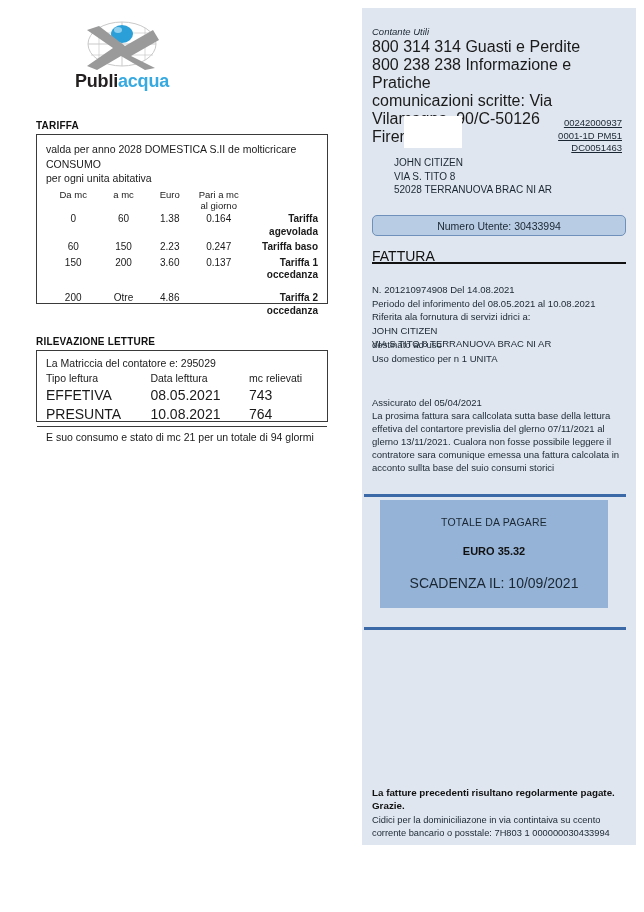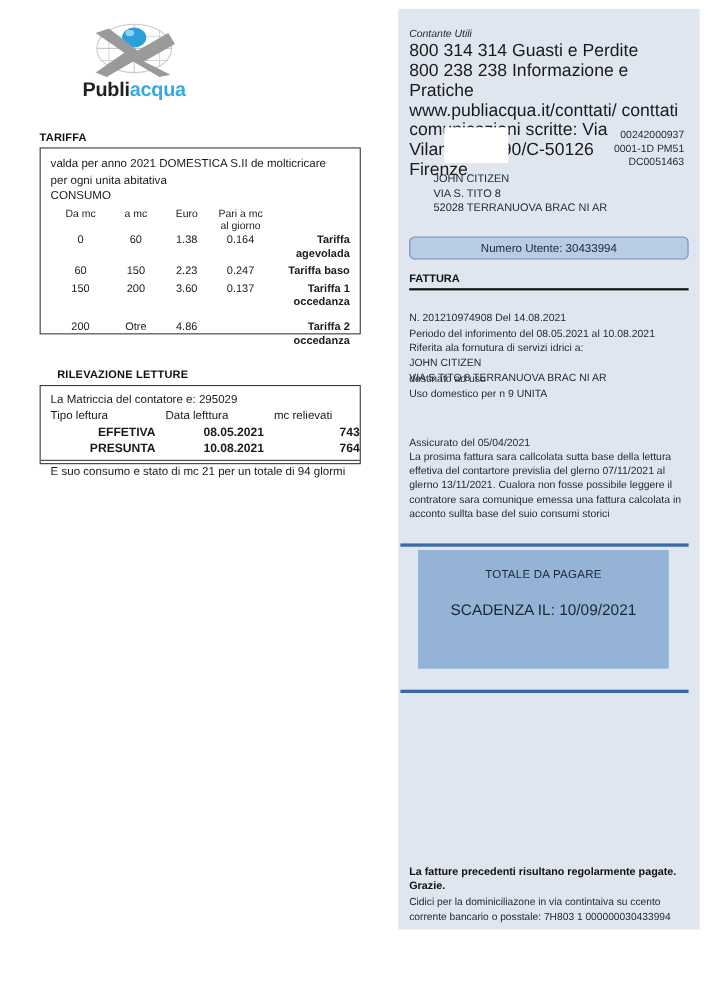--- a/index.html
+++ b/index.html
@@ -107,45 +107,44 @@
     font-weight: bold;
   }
   .tariffa-table col.c1 { width: 20%; }
   .tariffa-table col.c2 { width: 17%; }
   .tariffa-table col.c3 { width: 17%; }
   .tariffa-table col.c4 { width: 19%; }
   .tariffa-table col.c5 { width: 27%; }
   .row-gap td { padding-top: 9px; }
 
   
-  #letture-title { left: 52px; top: 336px; }
+  #letture-title { left: 36px; top: 336px; }
   #letture-box {
     left: 36px; top: 350px; width: 292px; height: 72px;
     padding: 6px 0 0 0;
   }
   .letture-matricola {
     font-size: 10.5px;
     padding: 0 9px;
     margin-bottom: 2px;
   }
   .letture-table {
     width: 100%;
     border-collapse: collapse;
   }
   .letture-table th {
     font-size: 10.5px;
     font-weight: normal;
     text-align: left;
     padding: 1px 0 1px 9px;
   }
   .letture-table td {
-    font-size: 11px;
-    text-align: right;
+    font-size: 14px;
+    text-align: left;
     padding: 1.5px 0 1.5px 9px;
-    font-weight: bold;
   }
   .letture-table col.l1 { width: 36%; }
   .letture-table col.l2 { width: 34%; }
   .letture-table col.l3 { width: 30%; }
   .letture-foot {
     border-top: 1px solid #3a3a3a;
     font-size: 10.5px;
     padding: 4px 9px 0 9px;
     margin-top: 3px;
   }
@@ -205,20 +204,21 @@
   .code-nums {
     position: absolute;
     right: 6px;
     top: 1px;
     text-align: right;
   }
   .code-nums div {
     font-size: 9.5px;
     line-height: 12.5px;
     color: #1a2733;
+    text-decoration: underline;
   }
   .addr-block {
     margin-top: 2px;
     margin-left: 22px;
   }
   .addr-block div {
     font-size: 10px;
     line-height: 13.5px;
     color: #1a2733;
   }
@@ -236,22 +236,22 @@
     background: #b8cce4;
     border: 1px solid #6f90bb;
     border-radius: 5px;
     box-sizing: border-box;
   }
 
   .fattura-title {
     position: absolute;
     left: 10px;
     top: 240px;
-    font-size: 10px;
-    font-weight: bold;
+    font-size: 14px;
+    font-weight: normal;
     color: #111111;
   }
   .fattura-rule {
     position: absolute;
     left: 10px;
     top: 254px;
     width: 254px;
     height: 2px;
     background: #111111;
   }
@@ -372,23 +372,23 @@
         <ellipse cx="41" cy="12" rx="4" ry="3" fill="#8fd0ee"></ellipse>
         <path d="M10 12 L22 8 L48 28 L76 12 L82 22 L54 38 L78 50 L68 52 L44 38 L20 52 L10 48 L36 30 Z" fill="#9a9a9a"></path>
       </svg>
     </div>
     <div class="logo-text"><span class="seg-dark">Publi</span><span class="seg-blue">acqua</span></div>
   </div>
 
   <div class="section-title" id="tariffa-title">TARIFFA</div>
 
   <div class="box" id="tariffa-box">
-    <div class="tariffa-head-line">valda per anno 2021 DOMESTICA S.II de molticricare</div>
+    <div class="tariffa-head-line">valda per anno 2028 DOMESTICA S.II de molticricare</div>
+    <div class="tariffa-head-line">CONSUMO</div>
     <div class="tariffa-head-line">per ogni unita abitativa</div>
-    <div class="tariffa-head-line">CONSUMO</div>
     <table class="tariffa-table">
       <colgroup>
           <col class="c1">
           <col class="c2">
           <col class="c3">
           <col class="c4">
           <col class="c5">
         </colgroup>
       <thead>
         <tr>
@@ -471,21 +471,20 @@
 </div>
 
 <div class="right-panel">
   <div class="rp-inner">
 
     <div class="contact-block">
       <div class="contact-title">Contante Utili</div>
       <div id="contact-lines">
           <div>800 314 314 Guasti e Perdite</div>
           <div>800 238 238 Informazione e Pratiche</div>
-          <div>www.publiacqua.it/conttati/ conttati</div>
           <div>comunicazioni scritte: Via Vilamagna, 90/C-50126</div>
           <div>Firenze</div>
         </div>
     </div>
 
     <div class="barcode-area">
       <div class="barcode-row">
         <div class="barcode-img"></div>
         <div class="code-nums" id="code-nums">
             <div>00242000937</div>
@@ -507,32 +506,33 @@
     <div class="fattura-lines" id="fattura-lines">
         <div>N. 201210974908 Del 14.08.2021</div>
         <div>Periodo del inforimento del 08.05.2021 al 10.08.2021</div>
         <div>Riferita ala fornutura di servizi idrici a:</div>
         <div>JOHN CITIZEN</div>
         <div>VIA S TITO 8 TERRANUOVA BRAC NI AR</div>
       </div>
 
     <div class="uso-block">
       <div>destinato ad uso</div>
-      <div>Uso domestico per n 9 UNITA</div>
+      <div>Uso domestico per n 1 UNITA</div>
     </div>
 
     <div class="assic-block">
       <div class="assic-head">Assicurato del 05/04/2021</div>
       <div class="assic-body">La prosima fattura sara callcolata sutta base della lettura effetiva del contartore previslia del glerno 07/11/2021 al glerno 13/11/2021. Cualora non fosse possibile leggere il contratore sara comunique emessa una fattura calcolata in acconto sullta base del suio consumi storici</div>
     </div>
 
     <div class="rule-thick" id="rule-top"></div>
 
     <div class="totale-box">
       <div class="totale-label">TOTALE DA PAGARE</div>
+      <div class="totale-amount">EURO 35.32</div>
       <div class="totale-due">SCADENZA IL: 10/09/2021</div>
     </div>
 
     <div class="rule-thick" id="rule-bottom"></div>
 
     <div class="footer-block">
       <div class="footer-bold">La fatture precedenti risultano regolarmente pagate. Grazie.</div>
       <div class="footer-small">Cidici per la dominiciliazone  in via contintaiva su ccento corrente bancario o posstale: 7H803 1 000000030433994</div>
     </div>
 

